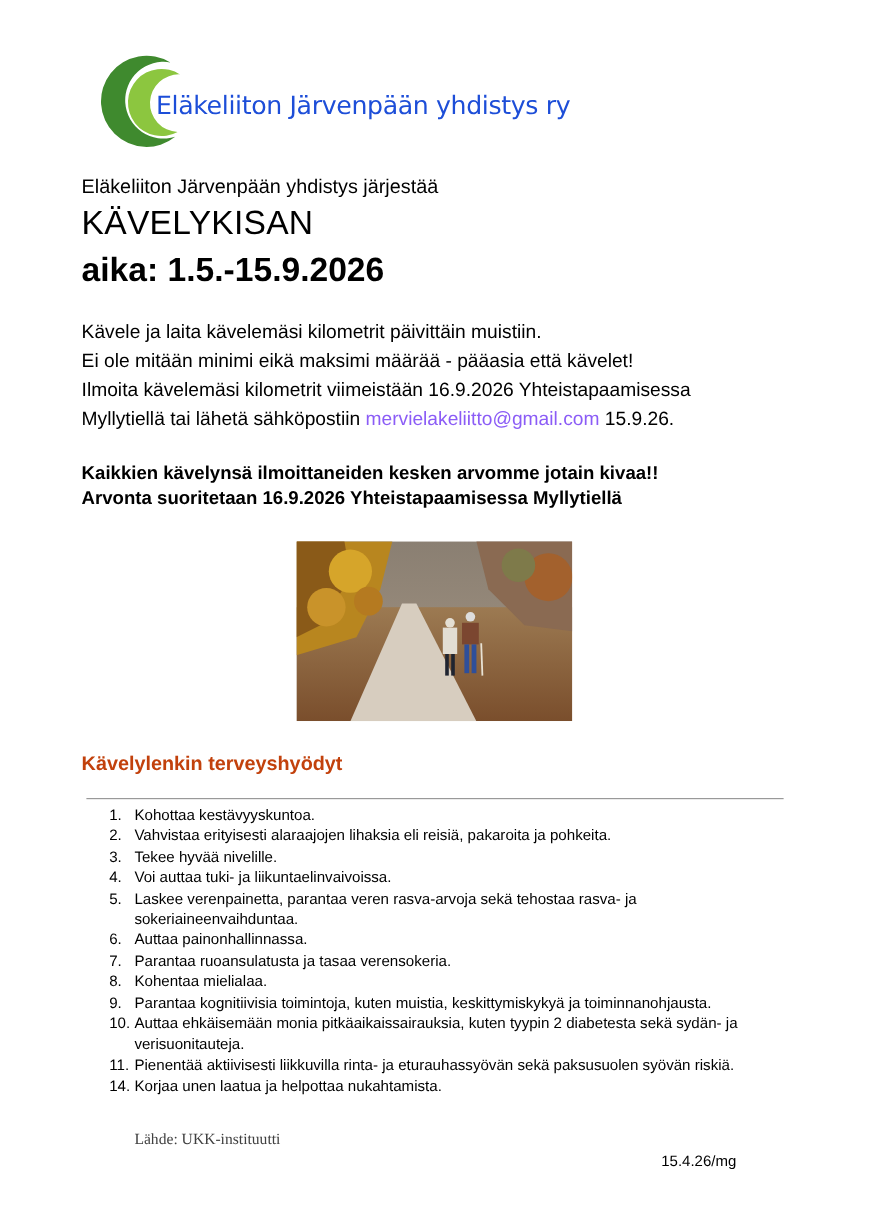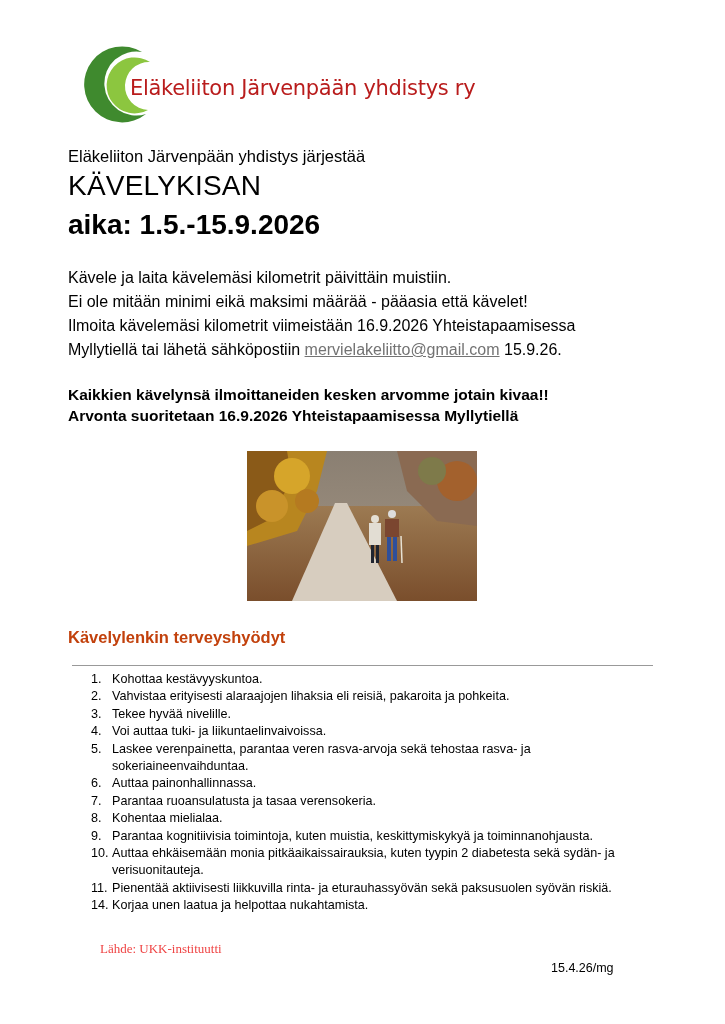--- a/index.html
+++ b/index.html
@@ -1,43 +1,43 @@
 <!DOCTYPE html>
 <html><head>
   <meta charset="utf-8">
   <style>
     html, body { margin: 0; padding: 0; background: #ffffff; }
     body { width: 725px; height: 1024px; position: relative; overflow: hidden; font-family: "Liberation Sans", sans-serif; color: #000; }
 
     .logo { position: absolute; left: 80px; top: 44px; width: 380px; height: 82px; }
     .logo-mark { position: absolute; left: 0; top: 0; width: 80px; height: 80px; }
-    .logo-text { position: absolute; left: 50px; top: 32px; font-family: "DejaVu Sans", sans-serif; font-size: 21px; color: #b91c1c; letter-spacing: -0.3px; white-space: nowrap; }
+    .logo-text { position: absolute; left: 50px; top: 32px; font-family: "DejaVu Sans", sans-serif; font-size: 21px; color: #1d4ed8; letter-spacing: -0.3px; white-space: nowrap; }
 
     .intro { position: absolute; left: 68px; top: 147px; font-size: 16.5px; }
     .title1 { position: absolute; left: 68px; top: 170px; font-size: 28px; font-weight: normal; letter-spacing: 0.2px; }
     .title2 { position: absolute; left: 68px; top: 209px; font-size: 28px; font-weight: bold; }
 
     .body-lines { position: absolute; left: 68px; top: 266px; font-size: 16px; line-height: 24px; }
     .body-lines div { white-space: nowrap; }
-    .email-link { color: #737373; text-decoration: underline; }
+    .email-link { color: #8b5cf6; }
 
     .bold-lines { position: absolute; left: 68px; top: 384px; font-size: 15.5px; font-weight: bold; line-height: 21px; }
     .bold-lines div { white-space: nowrap; }
 
     .photo { position: absolute; left: 247px; top: 451px; width: 230px; height: 150px; overflow: hidden; }
 
     .section-heading { position: absolute; left: 68px; top: 628px; font-size: 16.5px; font-weight: bold; color: #c2410c; }
     .rule { position: absolute; left: 72px; top: 665px; width: 581px; height: 1px; background: #999999; }
 
     .benefits { position: absolute; left: 91px; top: 671px; width: 570px; margin: 0; padding: 0; list-style: none; font-size: 12.6px; line-height: 17.4px; }
     .benefits li { display: flex; }
     .benefits .num { width: 21px; flex: none; }
     .benefits .txt { flex: 1; }
 
-    .source { position: absolute; left: 100px; top: 941px; font-family: "Liberation Serif", serif; font-size: 13px; color: #ef4444; }
+    .source { position: absolute; left: 112px; top: 941px; font-family: "Liberation Serif", serif; font-size: 13px; color: #404040; }
     .stamp { position: absolute; left: 551px; top: 961px; font-size: 12.5px; }
   </style>
 </head>
 <body>
 
 <div class="logo">
   <svg class="logo-mark" viewBox="0 0 80 80" width="80" height="80">
     <path d="M62 8 A38 38 0 1 0 66 70 A32 32 0 1 1 62 8 Z" fill="#3f8a2e"></path>
     <path d="M70 18 A28 28 0 1 0 68 66 A22 22 0 1 1 70 18 Z" fill="#8cc63f"></path>
   </svg>

